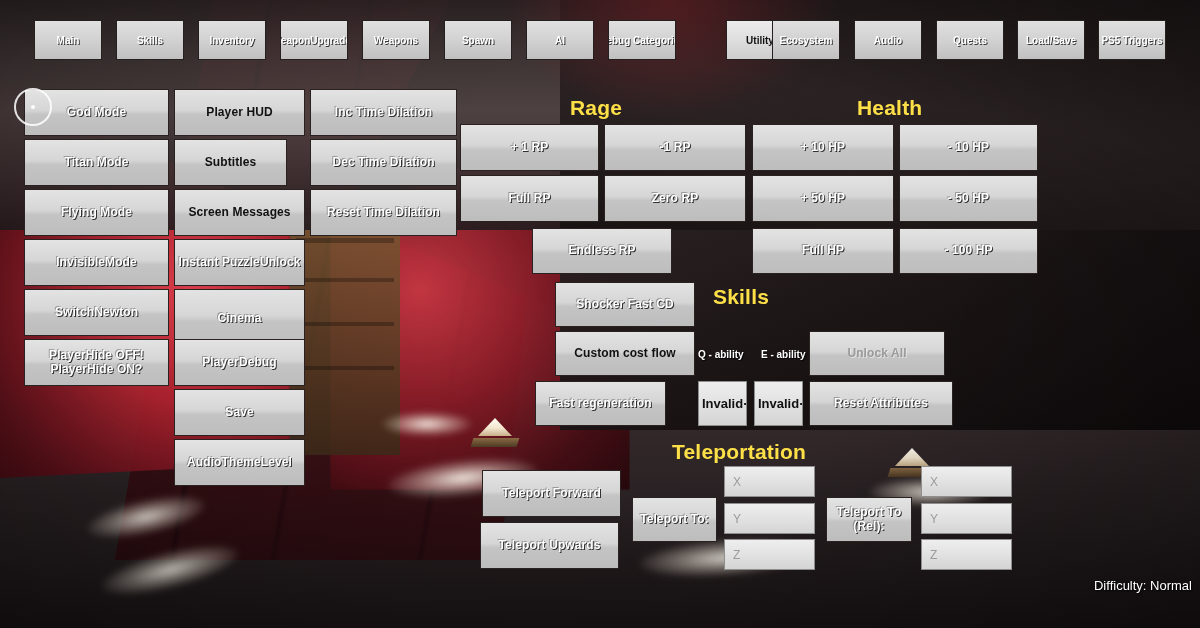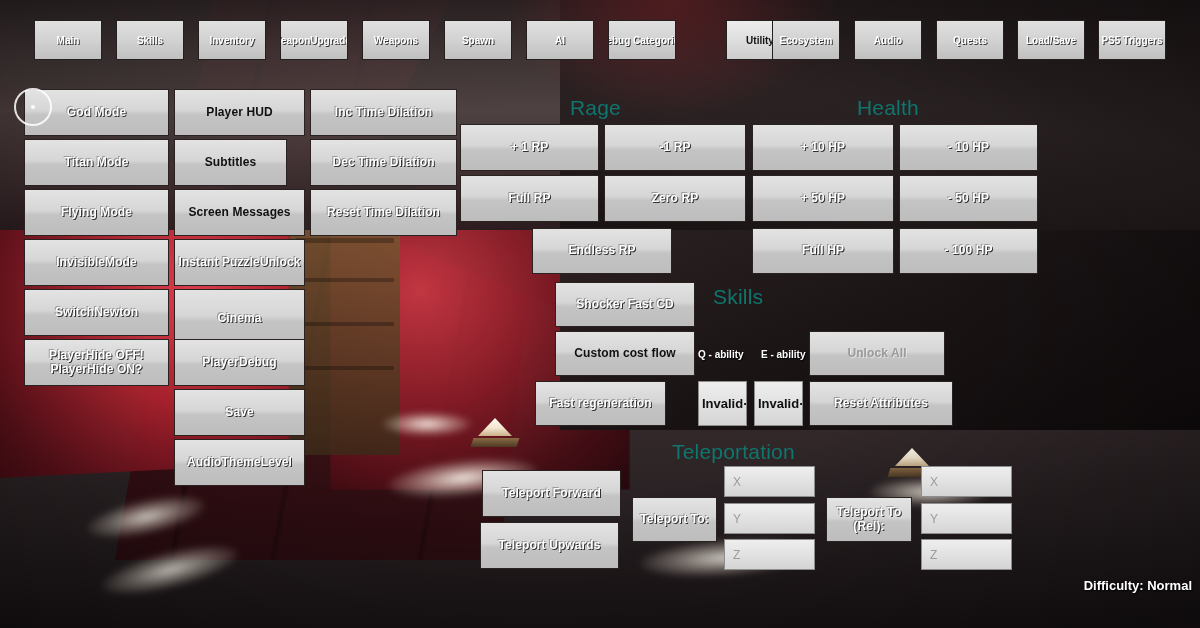--- a/index.html
+++ b/index.html
@@ -159,22 +159,22 @@
   }
   .tab.selected {
     color: #111111; text-shadow: none;
     background: linear-gradient(180deg, #ececec 0%, #dedede 50%, #cdcdcd 100%);
     margin-left: 36px;
   }
 
   
   .section-title {
     position: absolute;
-    color: #0f766e;
-    font-weight: normal;
+    color: #fde047;
+    font-weight: bold;
     font-size: 21px;
     letter-spacing: .2px;
     user-select: none;
     white-space: nowrap;
   }
 
   
   .small-label {
     position: absolute;
     color: #ffffff;
@@ -200,21 +200,21 @@
   }
 
   
   .tinput.clip { padding-left: 3px; color: #111; font-weight: bold; font-size: 13px; }
 
   
   .status {
     position: absolute;
     right: 8px;
     color: #ffffff;
-    font-weight: bold;
+    font-weight: normal;
     font-size: 13px;
     text-shadow: 1px 1px 2px rgba(0,0,0,.95);
     white-space: nowrap;
     user-select: none;
   }
 
   
   .cursor-ring {
     position: absolute;
     width: 38px; height: 38px;

